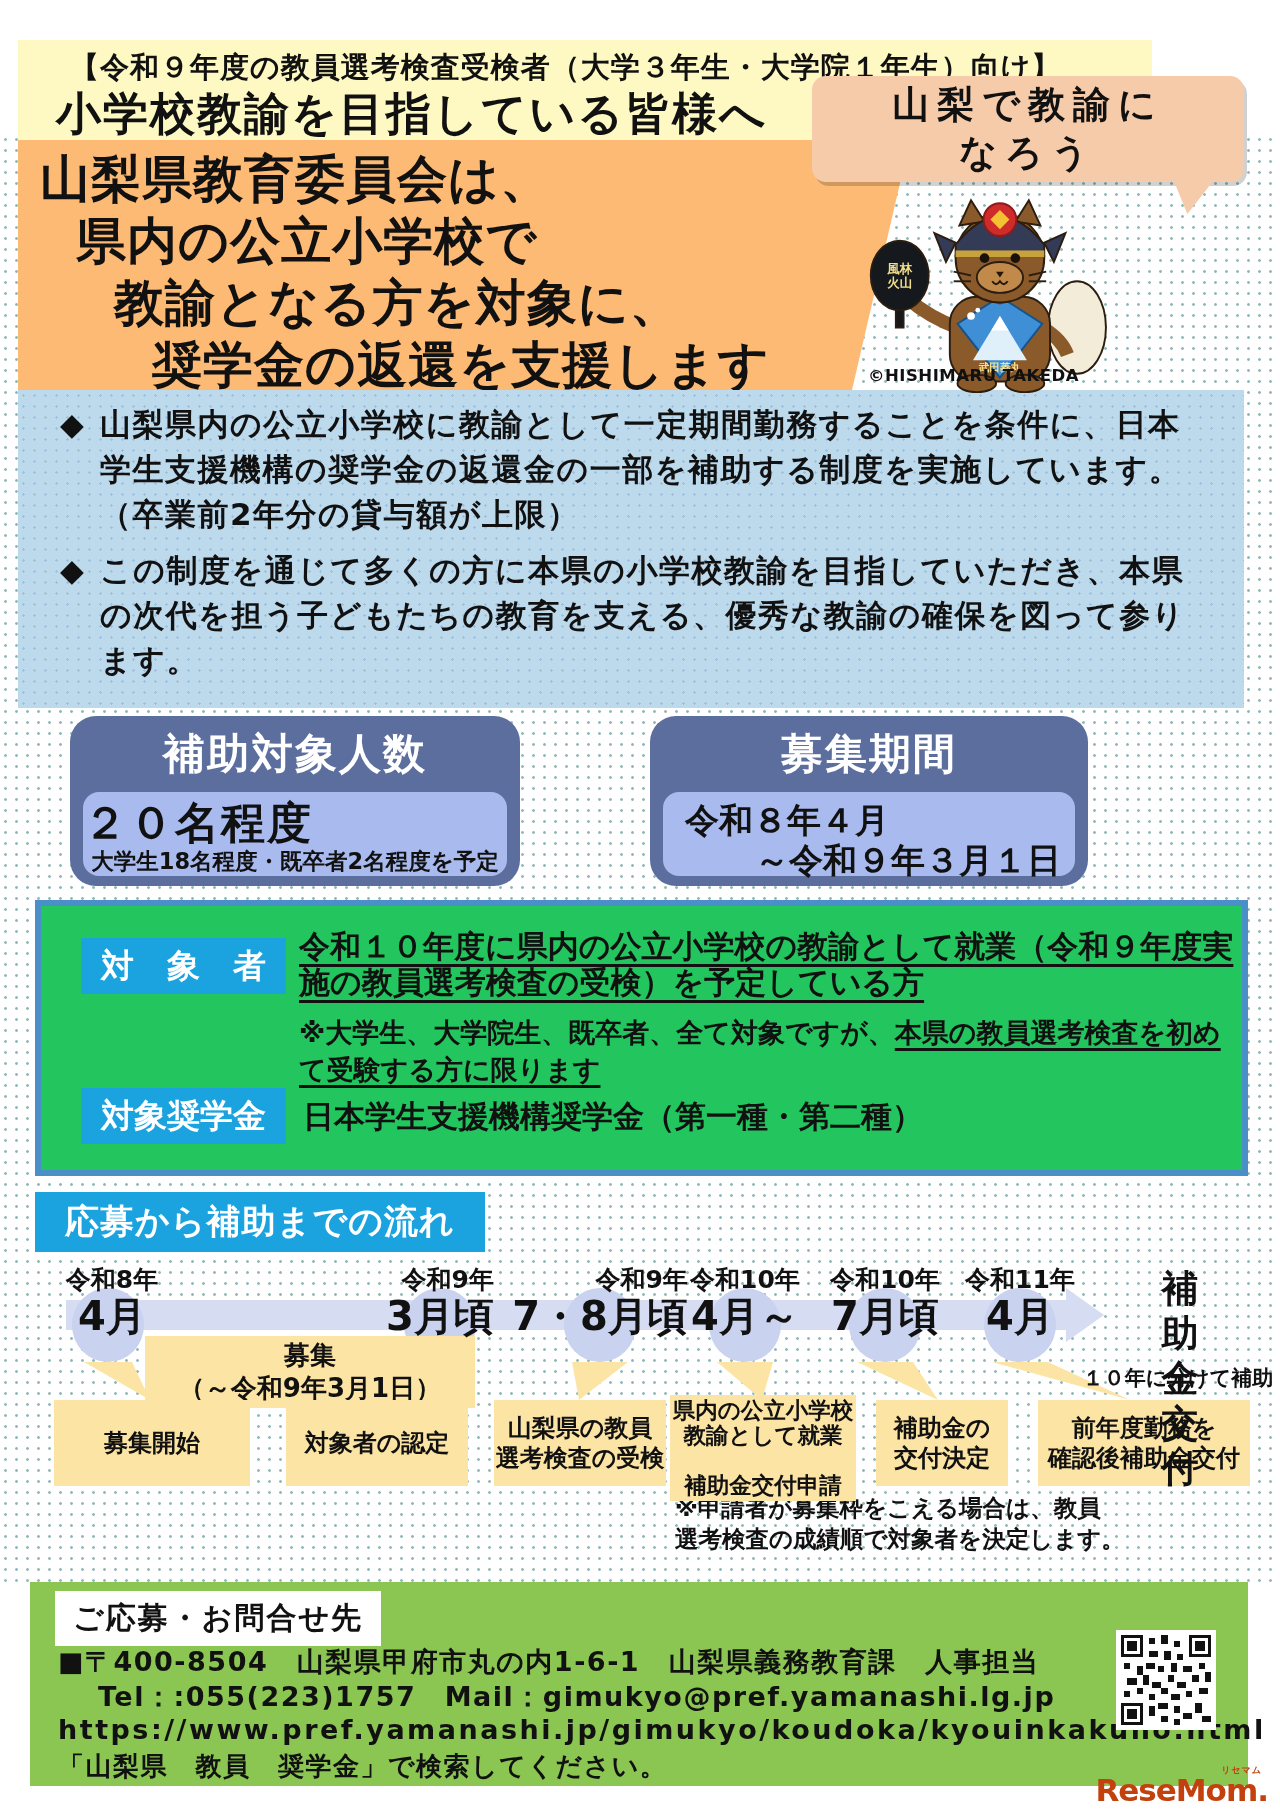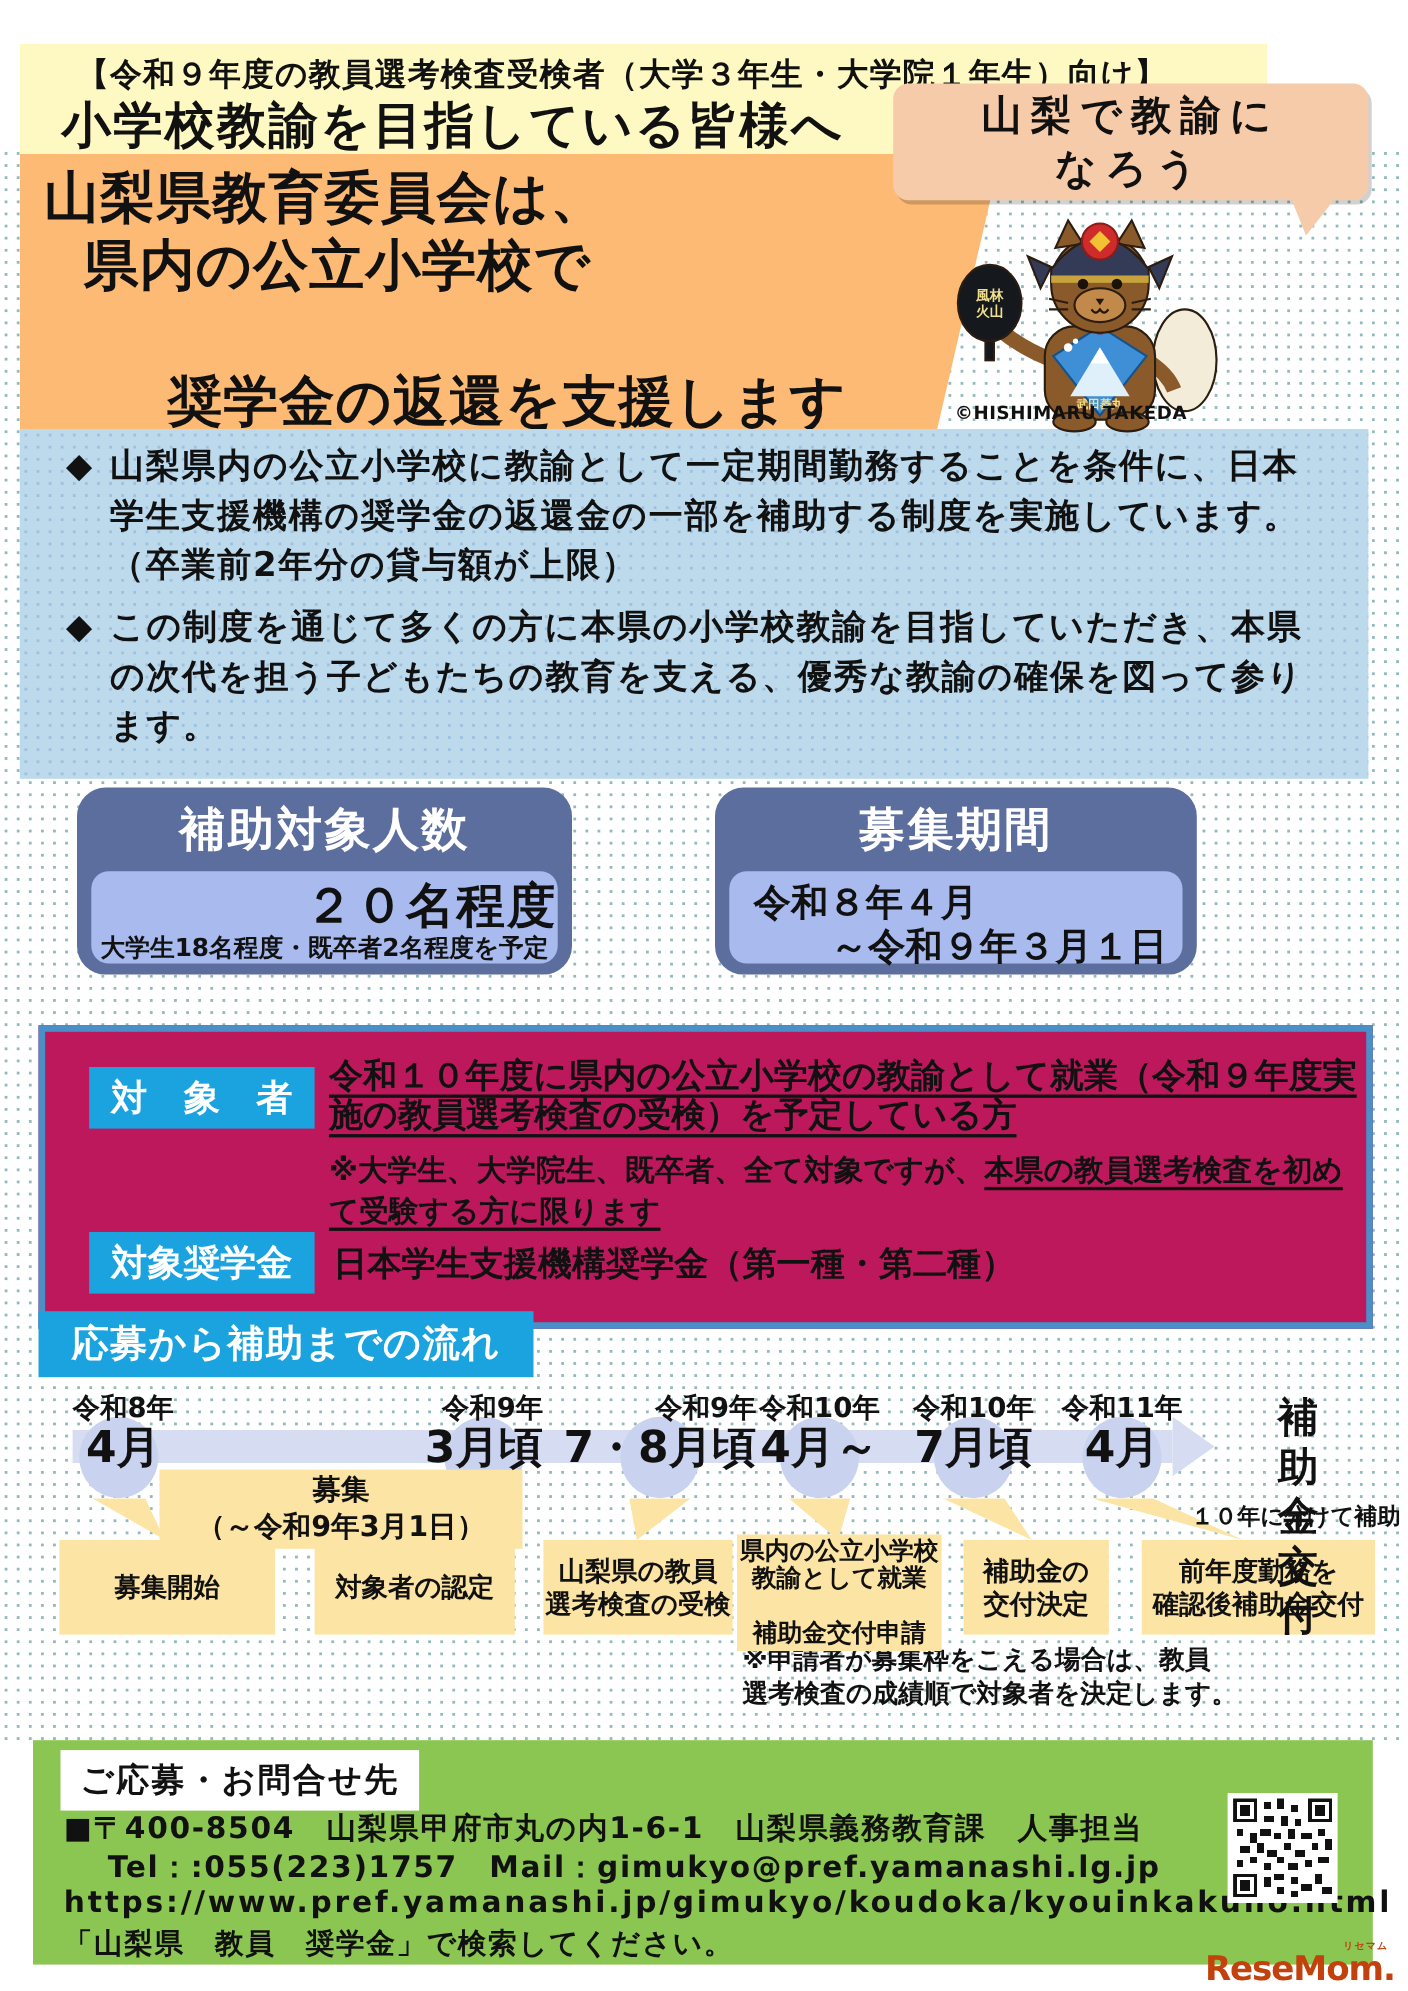--- a/index.html
+++ b/index.html
@@ -46,28 +46,28 @@
   .bullet .marker{position:absolute;left:0;top:0;}
   #bullet-1{top:12px;}
   #bullet-2{top:158px;}
 
   
   .badge{position:absolute;top:716px;height:170px;background:#5c6e9e;border-radius:26px;z-index:1;padding-left:26px;}
   #capacity-badge{left:70px;width:424px;}
   #period-badge{left:650px;width:412px;}
   .badge-title{position:absolute;left:0;top:10px;width:100%;text-align:center;color:#fff;font-size:42px;letter-spacing:2px;}
   .badge-inner{position:absolute;left:13px;right:13px;top:76px;bottom:10px;background:#a9bbee;border-radius:16px;}
-  #capacity-value{position:absolute;left:0;top:2px;width:100%;text-align:right;font-size:44px;letter-spacing:2px;}
+  #capacity-value{position:absolute;left:0;top:2px;width:100%;text-align:left;font-size:44px;letter-spacing:2px;}
   #capacity-detail{position:absolute;left:0;top:54px;width:100%;text-align:center;font-size:22.5px;}
   #period-from{position:absolute;left:22px;top:6px;font-size:34px;}
   #period-to{position:absolute;right:14px;top:46px;font-size:34px;}
 
   
-  #eligibility-box{position:absolute;left:35px;top:900px;width:1201px;height:264px;background:#be185d;
-    border:6px solid #4a8fc7;z-index:1;margin-top:32px;}
+  #eligibility-box{position:absolute;left:35px;top:900px;width:1201px;height:264px;background:#22c55e;
+    border:6px solid #4a8fc7;z-index:1;}
   .cyan-label{position:absolute;left:40px;width:205px;height:56px;background:#1ba3e0;color:#fff;
     display:flex;align-items:center;justify-content:center;font-size:33px;}
   #target-label{top:32px;}
   #scholarship-label{top:182px;}
   #target-text{position:absolute;left:258px;top:22px;width:950px;font-size:31px;line-height:36px;
     text-decoration:underline;text-decoration-thickness:2.5px;text-underline-offset:7px;}
   #target-note{position:absolute;left:258px;top:108px;width:930px;font-size:27px;line-height:37px;}
   #target-note .u{text-decoration:underline;text-decoration-thickness:2.5px;text-underline-offset:6px;}
   #scholarship-text{position:absolute;left:262px;top:190px;font-size:31px;}
 
@@ -117,20 +117,21 @@
     <div id="main-title">小学校教諭を目指している皆様へ</div>
   </div>
 
   <div id="speech-bubble" class="pre">山梨で教諭に
 なろう</div>
   <div id="bubble-tail"></div>
 
   <div id="headline-block">
     <div class="hl hl1">山梨県教育委員会は、</div>
     <div class="hl hl2">県内の公立小学校で</div>
+    <div class="hl hl3">教諭となる方を対象に、</div>
     <div class="hl hl4">奨学金の返還を支援します</div>
   </div>
 
   <svg id="mascot" viewBox="0 0 300 220">
     <g stroke="#2b1d10" stroke-width="2">
       <ellipse cx="232" cy="150" rx="30" ry="48" fill="#f3ecd8"></ellipse>
       <path d="M108 150 Q80 140 56 120" stroke="#8a5a2b" stroke-width="14" fill="none"></path>
       <path d="M196 150 Q216 162 222 178" stroke="#8a5a2b" stroke-width="14" fill="none"></path>
       <rect x="100" y="118" width="104" height="88" rx="28" fill="#8a5a2b"></rect>
       <ellipse cx="128" cy="208" rx="20" ry="9" fill="#8a5a2b"></ellipse>

